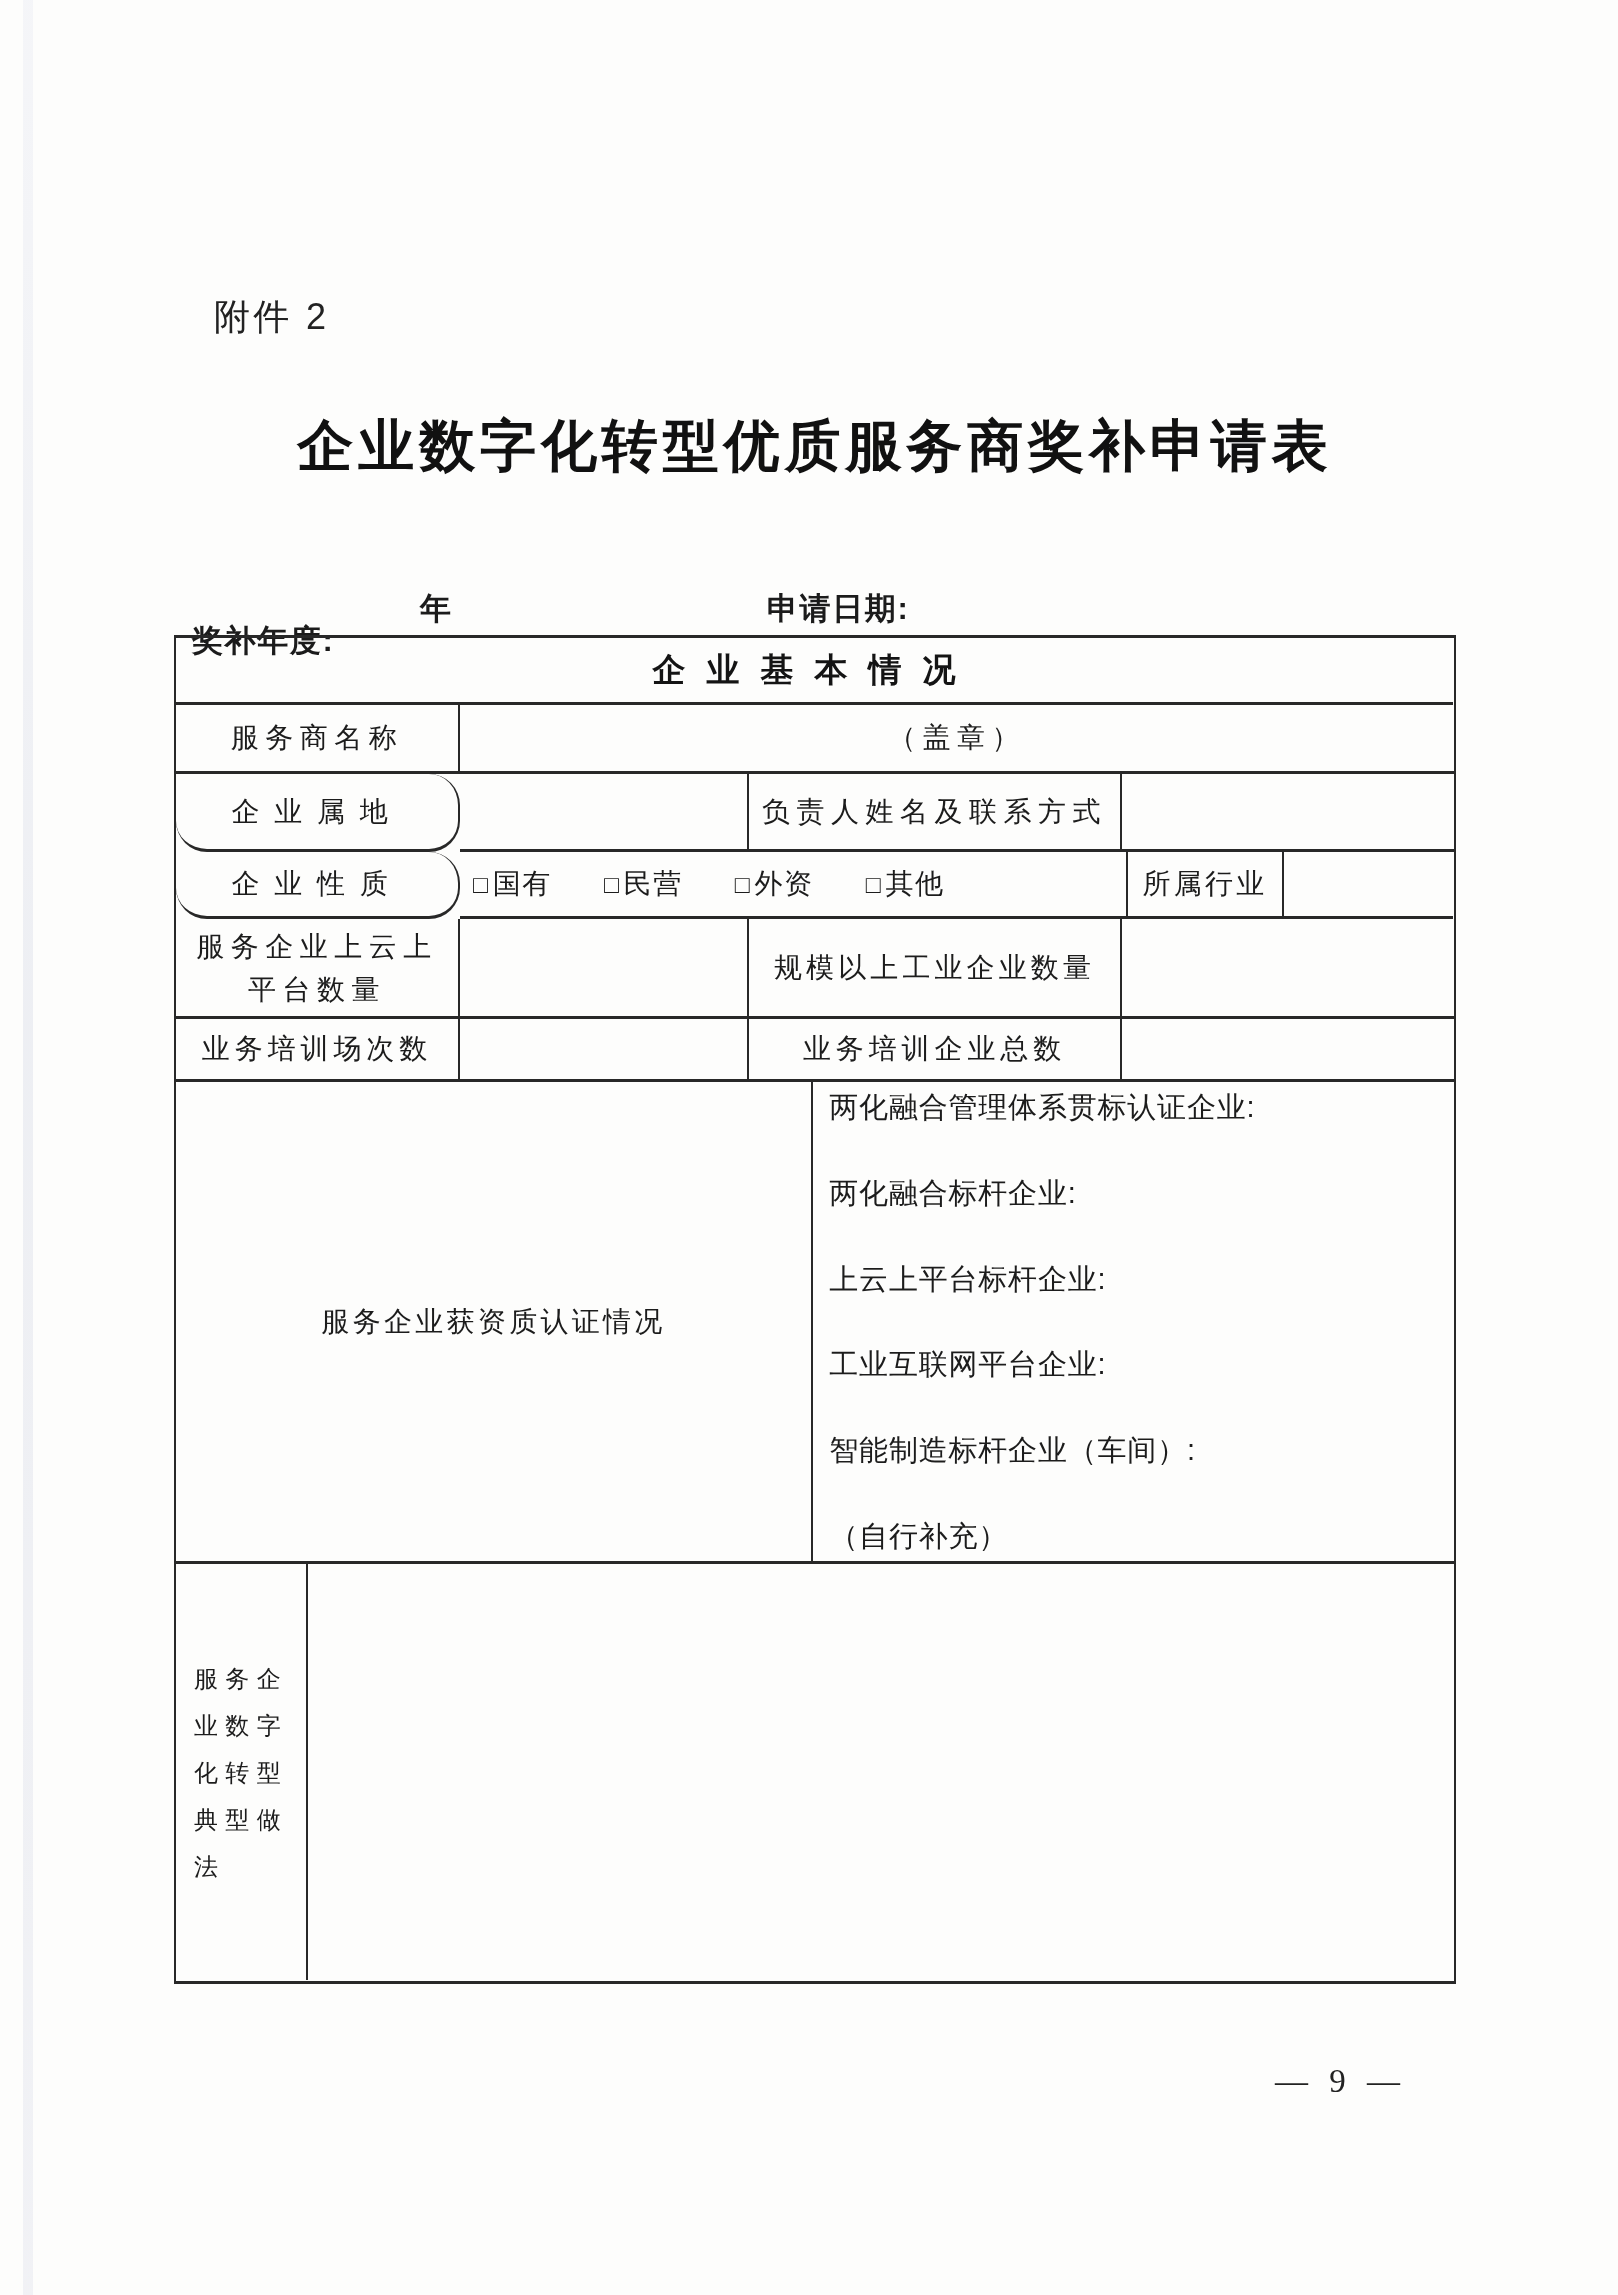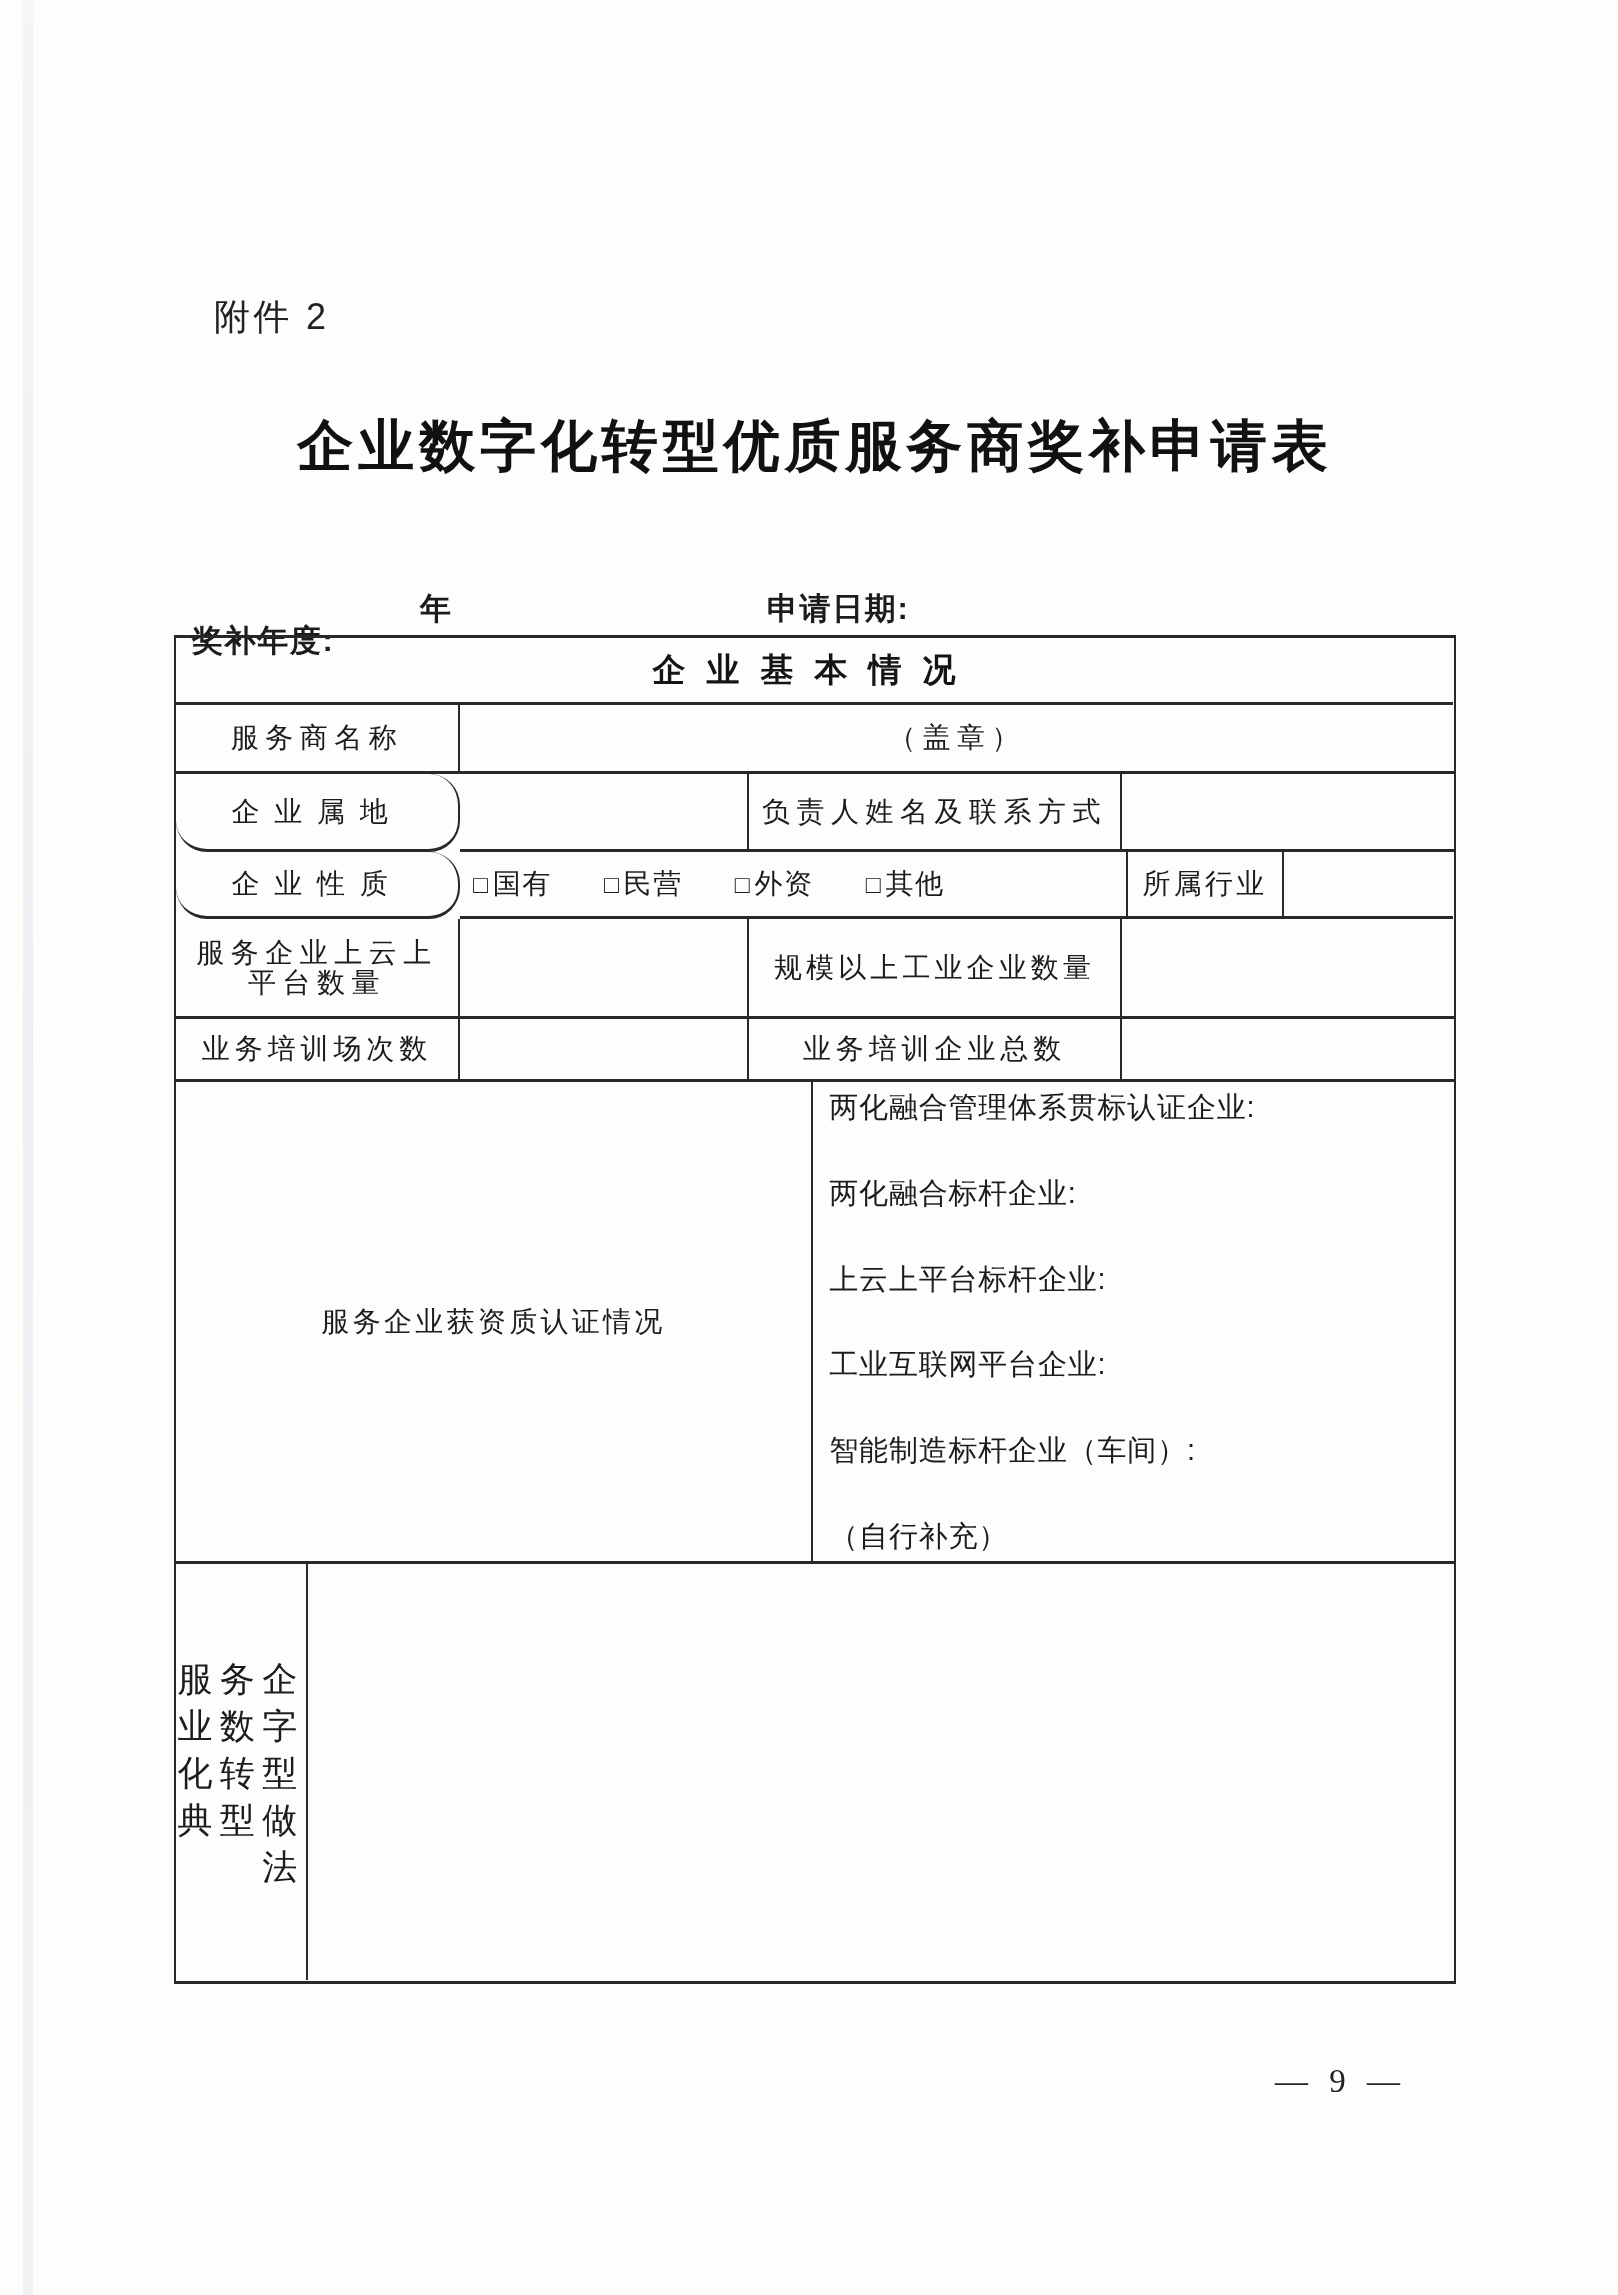--- a/index.html
+++ b/index.html
@@ -52,35 +52,35 @@
     border-bottom:3.3px solid #282828;
     display:flex;align-items:center;justify-content:center;
     font-size:28px;letter-spacing:6.5px;color:#1c1c1c;
     text-align:center;
     overflow:hidden;
   }
   .c.last{border-right:none;}
   .row.lastrow .c{border-bottom:none;}
   .hdr{font-weight:bold;font-size:33px;letter-spacing:21px;color:#141414;}
   .sp18{letter-spacing:14.7px;border-radius:31px;}
-  .pre{white-space:pre-line;line-height:30px;}
+  .pre{white-space:pre-line;line-height:43px;}
   .opts{
     justify-content:flex-start;padding-left:13px;gap:52px;
     letter-spacing:1.6px;
   }
   .opt{display:flex;align-items:center;white-space:nowrap;}
   .cb{margin-right:3.3px;font-size:24.5px;position:relative;top:0.8px;}
   .certc{
     flex-direction:column;align-items:flex-start;justify-content:space-between;
     padding-left:16.3px;letter-spacing:0.8px;text-align:left;
   }
   .certline{line-height:50px;font-size:29px;white-space:nowrap;}
   .vlabel{
-    font-size:35px;line-height:47px;letter-spacing:7.4px;
-    white-space:pre-line;text-align:right;
+    font-size:24px;line-height:47px;letter-spacing:7.4px;
+    white-space:pre-line;text-align:left;
   }
   .page-number{
     position:absolute;left:1275px;top:2063px;
     font-family:"Liberation Serif","DejaVu Serif",serif;
     font-size:33px;letter-spacing:6.5px;color:#222;white-space:nowrap;
   }
 </style>
 </head>
 <body>
 

